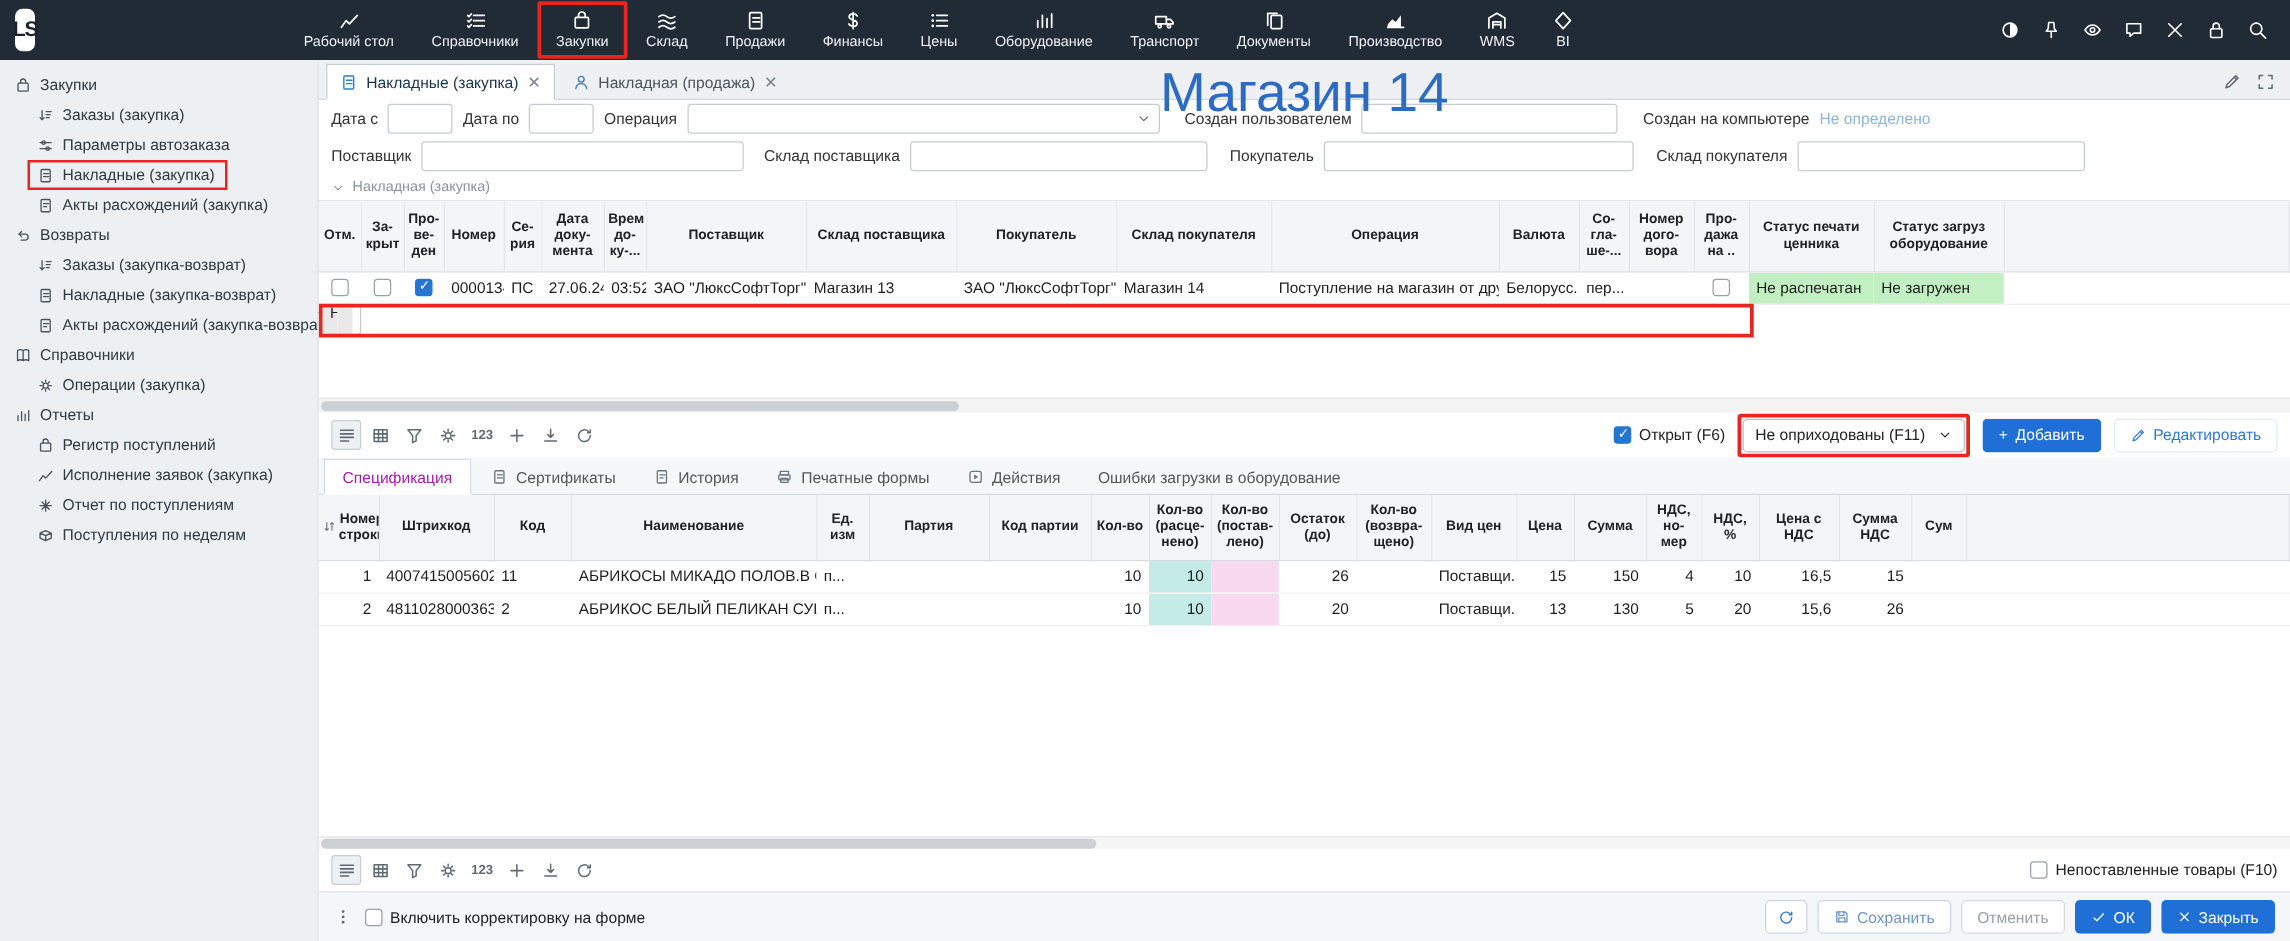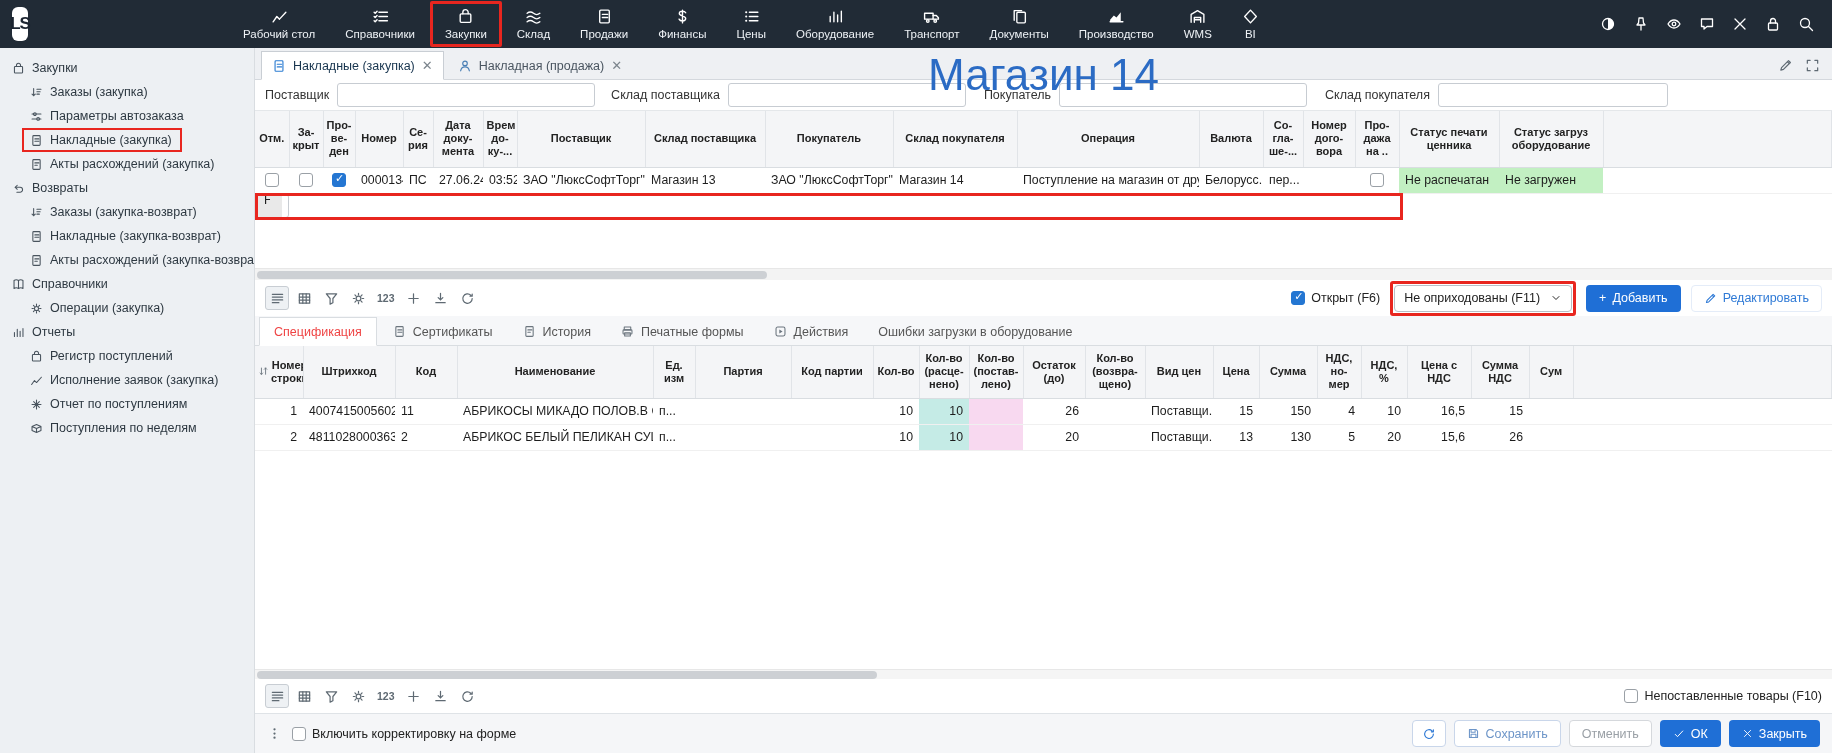--- a/index.html
+++ b/index.html
@@ -98,21 +98,21 @@
   .btn.linkb{color:#2f7ad6;border-color:#e4ecf8}
   .btn.pale{border-color:#c9d6ea;color:#6d95c8}
   .btn.gray{border-color:#d5d8dc;color:#9aa0a6}
   .btn.iconb{width:34px;padding:0;justify-content:center;border-color:#c9d6ea;color:#2f7ad6}
 
   
   .subtabs{flex:0 0 30px;background:#f6f7f9;border-bottom:1px solid #d9dde1;display:flex;align-items:flex-end;padding-left:4px;gap:2px}
   .stab{height:29px;display:flex;align-items:center;gap:7px;padding:0 14px;font-size:12.5px;color:#555;
     margin-bottom:-1px;cursor:pointer;white-space:nowrap}
   .stab .sticon{color:#6b757e;display:flex}
-  .stab.active{background:#fff;border:1px solid #d9dde1;border-bottom-color:#fff;color:#ef4444}
+  .stab.active{background:#fff;border:1px solid #d9dde1;border-bottom-color:#fff;color:#a21caf}
 
   .specwrap{flex:1;position:relative;overflow:hidden;min-height:0;background:#fff}
 
   .bottombar{flex:0 0 34px;display:flex;align-items:center;gap:3px;padding:0 10px;background:#fff}
   .bb-right{margin-left:auto;display:flex;align-items:center}
 
   
   .footer{flex:0 0 40px;background:#f5f6f8;border-top:1px solid #dfe3e7;display:flex;align-items:center;padding:0 12px;gap:10px}
   .footer .kebab{color:#5f6a73;display:flex;cursor:pointer}
   .footer-right{margin-left:auto;display:flex;align-items:center;gap:8px}
@@ -461,30 +461,56 @@
             </span>
           <span style="display:flex">
               <svg class="ic" width="15" height="15" viewBox="0 0 16 16">
                 <path d="M2.5 5.5v-3h3M13.5 5.5v-3h-3M2.5 10.5v3h3M13.5 10.5v3h-3"></path>
               </svg>
             </span>
         </div>
       </div>
 
       <div class="f-row">
+        <label>Дата с</label>
+        <input class="inp" style="width: 52px;">
+        <label>Дата по</label>
+        <input class="inp" style="width: 52px;">
+        <label>Операция</label>
+        <div class="sel" style="width:378px">
+          <span style="display:flex">
+              <svg class="ic" width="12" height="12" viewBox="0 0 16 16">
+                <path d="M4 6l4 4 4-4"></path>
+              </svg>
+            </span>
+        </div>
+        <label style="margin-left:12px">Создан пользователем</label>
+        <input class="inp" style="width: 205px;">
+        <label style="margin-left:12px">Создан на компьютере</label>
+        <span class="lnk">Не определено</span>
+      </div>
+      <div class="f-row">
         <label>Поставщик</label>
         <input class="inp" style="width: 258px;">
         <label style="margin-left:8px">Склад поставщика</label>
         <input class="inp" style="width: 238px;">
         <label style="margin-left:10px">Покупатель</label>
         <input class="inp" style="width: 248px;">
         <label style="margin-left:10px">Склад покупателя</label>
         <input class="inp" style="width: 230px;">
       </div>
 
+      <div class="sec-head">
+        <span class="chev">
+            <svg class="ic" width="11" height="11" viewBox="0 0 16 16">
+              <path d="M4 6l4 4 4-4"></path>
+            </svg>
+          </span>
+        <span>Накладная (закупка)</span>
+      </div>
 
       <div class="gridwrap">
         <table class="grid top">
           <colgroup>
             <col style="width:34px">
               <col style="width:34px">
               <col style="width:32px">
               <col style="width:48px">
             <col style="width:30px">
               <col style="width:50px">

